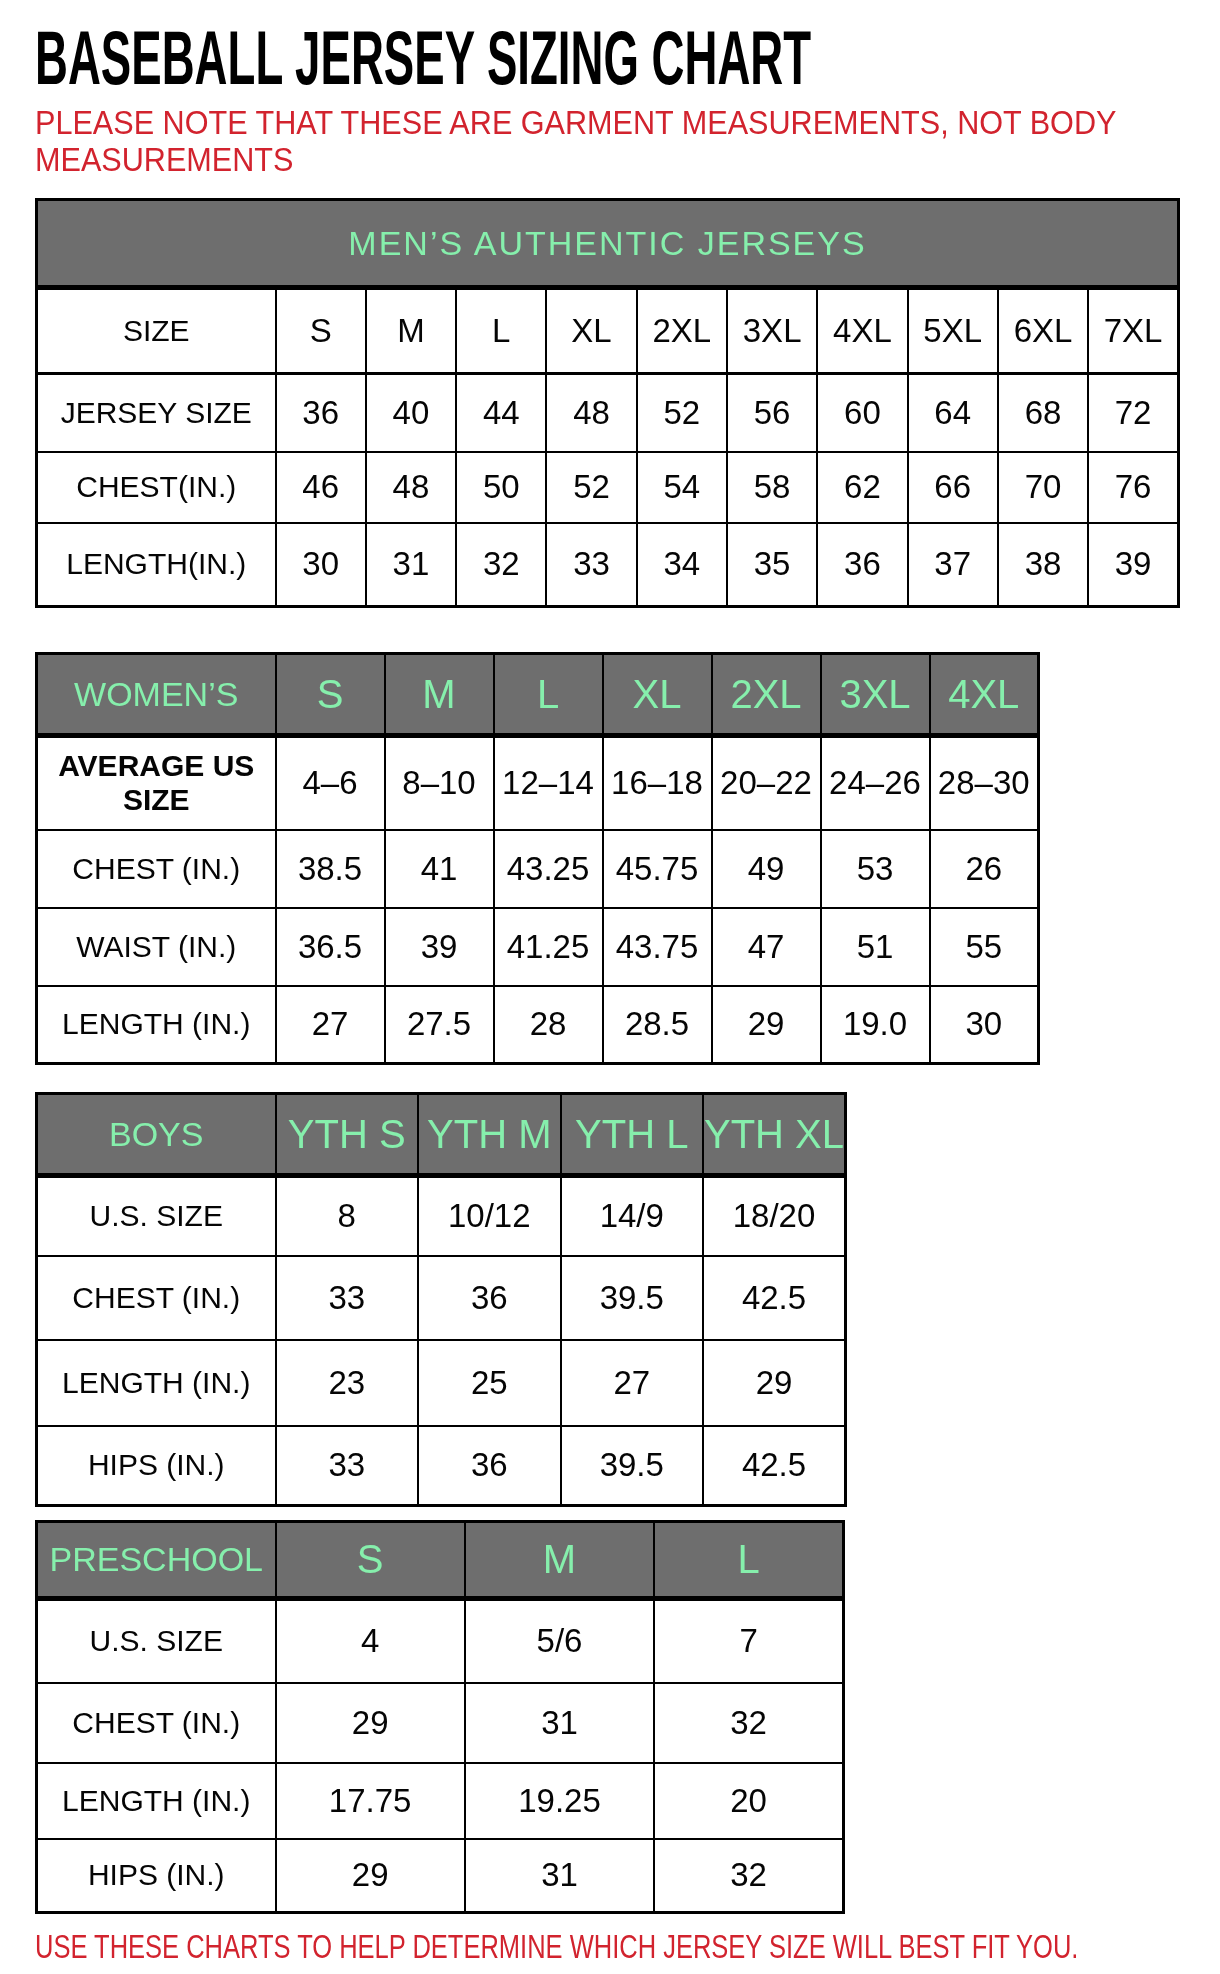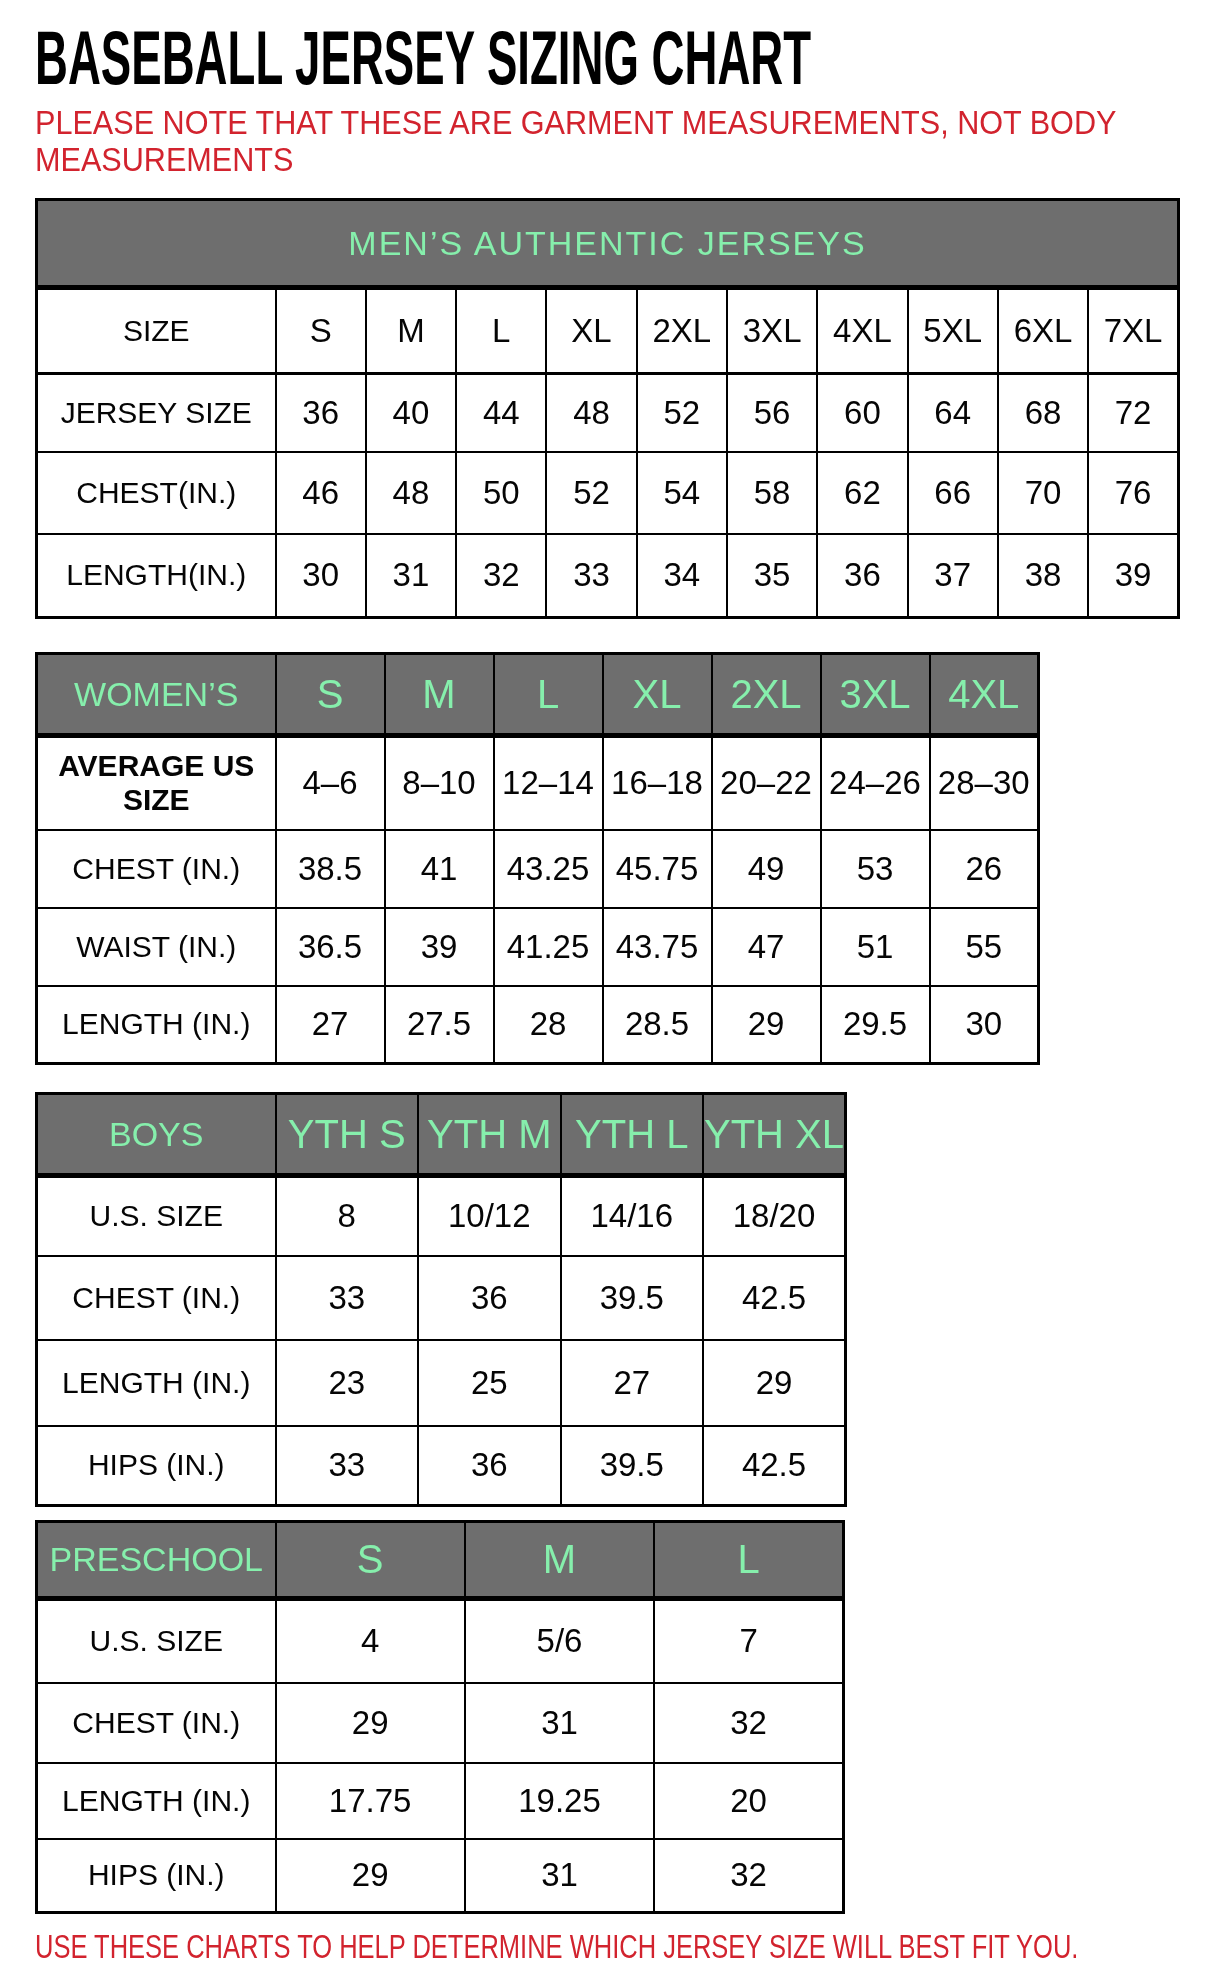--- a/index.html
+++ b/index.html
@@ -68,21 +68,21 @@
   
   table.mens      { left: 35px; top: 198px;  width: 1145px; }
   table.womens    { left: 35px; top: 652px;  width: 1005px; }
   table.boys      { left: 35px; top: 1092px; width: 812px; }
   table.preschool { left: 35px; top: 1520px; width: 810px;  }
 
   
   table.mens tr.ghead { height: 88px; }
   table.mens tr.row-size { height: 86px; }
   table.mens tr.r1 { height: 78px; }
-  table.mens tr.r2 { height: 82px; }
+  table.mens tr.r2 { height: 71px; }
   table.mens tr.r3 { height: 84px; }
 
   table.womens tr.ghead { height: 82px; }
   table.womens tr.r1 { height: 94px; }
   table.womens tr.r2, table.womens tr.r3, table.womens tr.r4 { height: 78px; }
 
   table.boys tr.ghead { height: 82px; }
   table.boys tr.r1 { height: 80px; }
   table.boys tr.r2 { height: 84px; }
   table.boys tr.r3 { height: 86px; }
@@ -233,21 +233,21 @@
         <td>51</td>
         <td>55</td>
       </tr>
       <tr class="r4">
         <td class="lbl">LENGTH (IN.)</td>
         <td>27</td>
         <td>27.5</td>
         <td>28</td>
         <td>28.5</td>
         <td>29</td>
-        <td>29.5</td>
+        <td>19.0</td>
         <td>30</td>
       </tr>
     </tbody>
   </table>
 
   <table class="sizing-table boys">
     <colgroup>
       <col class="lblcol">
         <col>
         <col>
@@ -259,21 +259,21 @@
         <th>BOYS</th>
         <th>YTH S</th>
         <th>YTH M</th>
         <th>YTH L</th>
         <th>YTH XL</th>
       </tr>
       <tr class="r1">
         <td class="lbl">U.S. SIZE</td>
         <td>8</td>
         <td>10/12</td>
-        <td>14/16</td>
+        <td>14/9</td>
         <td>18/20</td>
       </tr>
       <tr class="r2">
         <td class="lbl">CHEST (IN.)</td>
         <td>33</td>
         <td>36</td>
         <td>39.5</td>
         <td>42.5</td>
       </tr>
       <tr class="r3">

